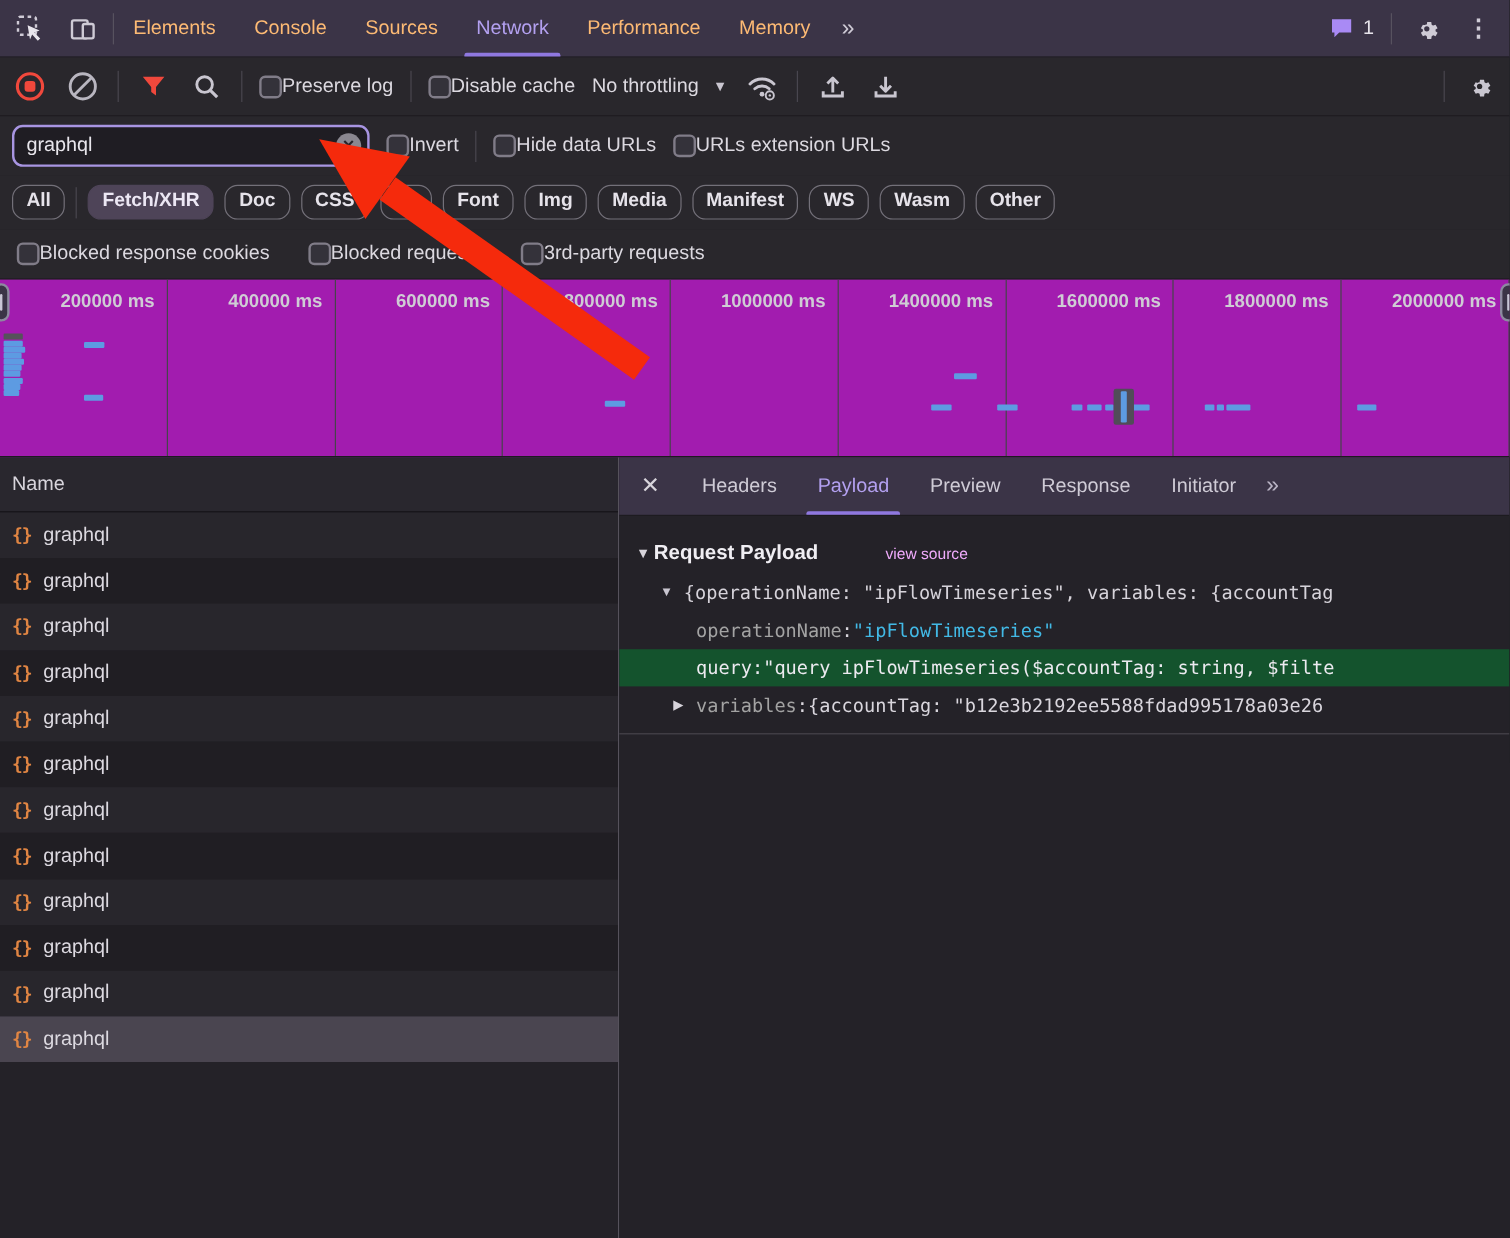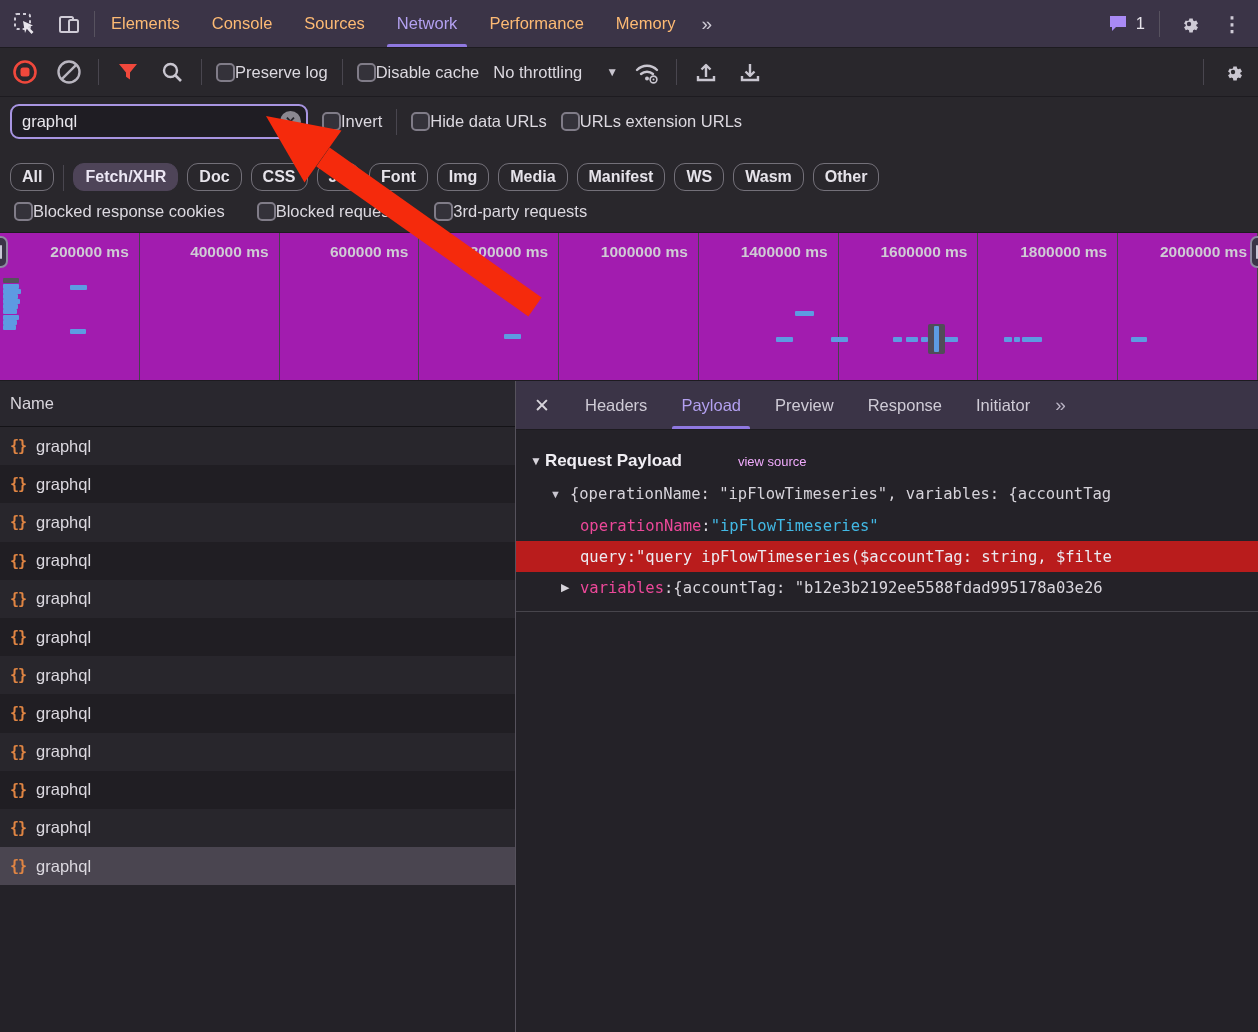--- a/index.html
+++ b/index.html
@@ -22,37 +22,37 @@
   .issues { display:flex; align-items:center; gap:7px; color:#e6e3ea; font-size:16.5px; }
   .dots { color:#cfcbd6; font-size:20px; font-weight:bold; padding:0 4px; }
 
   
   .toolbar { height:49px; background:#29272c; display:flex; align-items:center; gap:14px;
     padding:0 10px; flex:none; border-bottom:1px solid #1d1b20; }
   .icon-btn { display:flex; align-items:center; justify-content:center; width:30px; height:30px; }
   .vdiv { width:1px; height:26px; background:#49464f; flex:none; }
   .cbx { display:flex; align-items:center; color:#dcd9e0; font-size:16.5px; white-space:nowrap; }
   .box { width:19px; height:19px; border:2px solid #807c88; border-radius:5px; background:#34323a; flex:none; }
-  .throttle { display:flex; align-items:center; gap:24px; color:#dcd9e0; font-size:16.5px; }
+  .throttle { display:flex; align-items:center; gap:12px; color:#dcd9e0; font-size:16.5px; }
   .caret { font-size:12px; color:#c9c6d0; }
   .toolbar .spacer { flex:1; }
 
   
   .filterrow { height:49px; background:#29272c; display:flex; align-items:center; gap:14px;
     padding:0 10px; flex:none; }
   .filter-input-wrap { position:relative; width:298px; height:35px; flex:none; }
   .filter-input { width:100%; height:100%; background:#1f1d23; border:2px solid #a violet; border:2px solid #a895e2;
     border-radius:9px; color:#e8e6ec; font-size:16.5px; padding:0 34px 0 10px; outline:none;
     font-family:"Liberation Sans", sans-serif; }
   .clear-x { position:absolute; right:7px; top:7px; width:21px; height:21px; border-radius:50%;
     background:#8a8790; color:#26242a; font-size:13px; display:flex; align-items:center; justify-content:center;
     font-weight:bold; }
 
   
-  .chipsrow { height:45px; background:#29272c; display:flex; align-items:flex-end; gap:9px; padding:0 10px; flex:none; }
+  .chipsrow { height:45px; background:#29272c; display:flex; align-items:center; gap:9px; padding:0 10px; flex:none; }
   .chip { border:1.5px solid #737079; border-radius:11px; color:#e6e3ea; font-size:16px; font-weight:600;
     padding:4px 11px; line-height:1.15; white-space:nowrap; }
   .chip.active { background:#4e4458; border-color:#4e4458; color:#ece7f4; }
 
   
   .checksrow { height:42px; background:#29272c; display:flex; align-items:center; gap:32px;
     padding:0 14px; flex:none; border-bottom:1px solid #1d1b20; }
 
   
   .timeline { height:148px; background:#a21caf; position:relative; flex:none; border-bottom:1px solid #1d1b20; }
@@ -99,24 +99,24 @@
   .pl-title { color:#f0eef3; font-weight:bold; font-size:17px; }
   .pl-tri { color:#d7d4db; font-size:12px; margin-right:3px; }
   .pl-viewsrc { color:#f0abfc; font-size:13px; margin-left:56px; }
   .mono { font-family:"DejaVu Sans Mono", monospace; font-size:15.5px; white-space:nowrap;
     overflow:hidden; }
   .pl-summary { height:32px; display:flex; align-items:center; padding-left:34px; color:#d6d3da; flex:none; }
   .pl-summary .tri { font-size:11px; color:#c9c6d0; margin-right:9px; font-family:"Liberation Sans",sans-serif; }
   .pl-row { height:31px; display:flex; align-items:center; padding-left:64px; color:#d9d6dd; flex:none; }
   .pl-row .tri { font-size:11px; color:#d7d4db; margin-right:9px; width:10px; flex:none;
     font-family:"Liberation Sans",sans-serif; margin-left:-19px; }
-  .k { color:#ec4899; }
+  .k { color:#a3a3a3; }
   .v-cyan { color:#42b9e5; }
   .v-plain { color:#d9d6dd; }
-  .pl-row.selected { background:#b91c1c; }
+  .pl-row.selected { background:#14532d; }
   .pl-row.selected .k { color:#eceaf0; }
   .pl-row.selected .v-plain { color:#eceaf0; }
   .pl-sep { border-bottom:1px solid #47454c; margin-top:8px; flex:none; }
 
   svg { display:block; }
   .arrow-overlay { position:absolute; inset:0; pointer-events:none; z-index:50; }
 </style>
 </head>
 <body>
 

